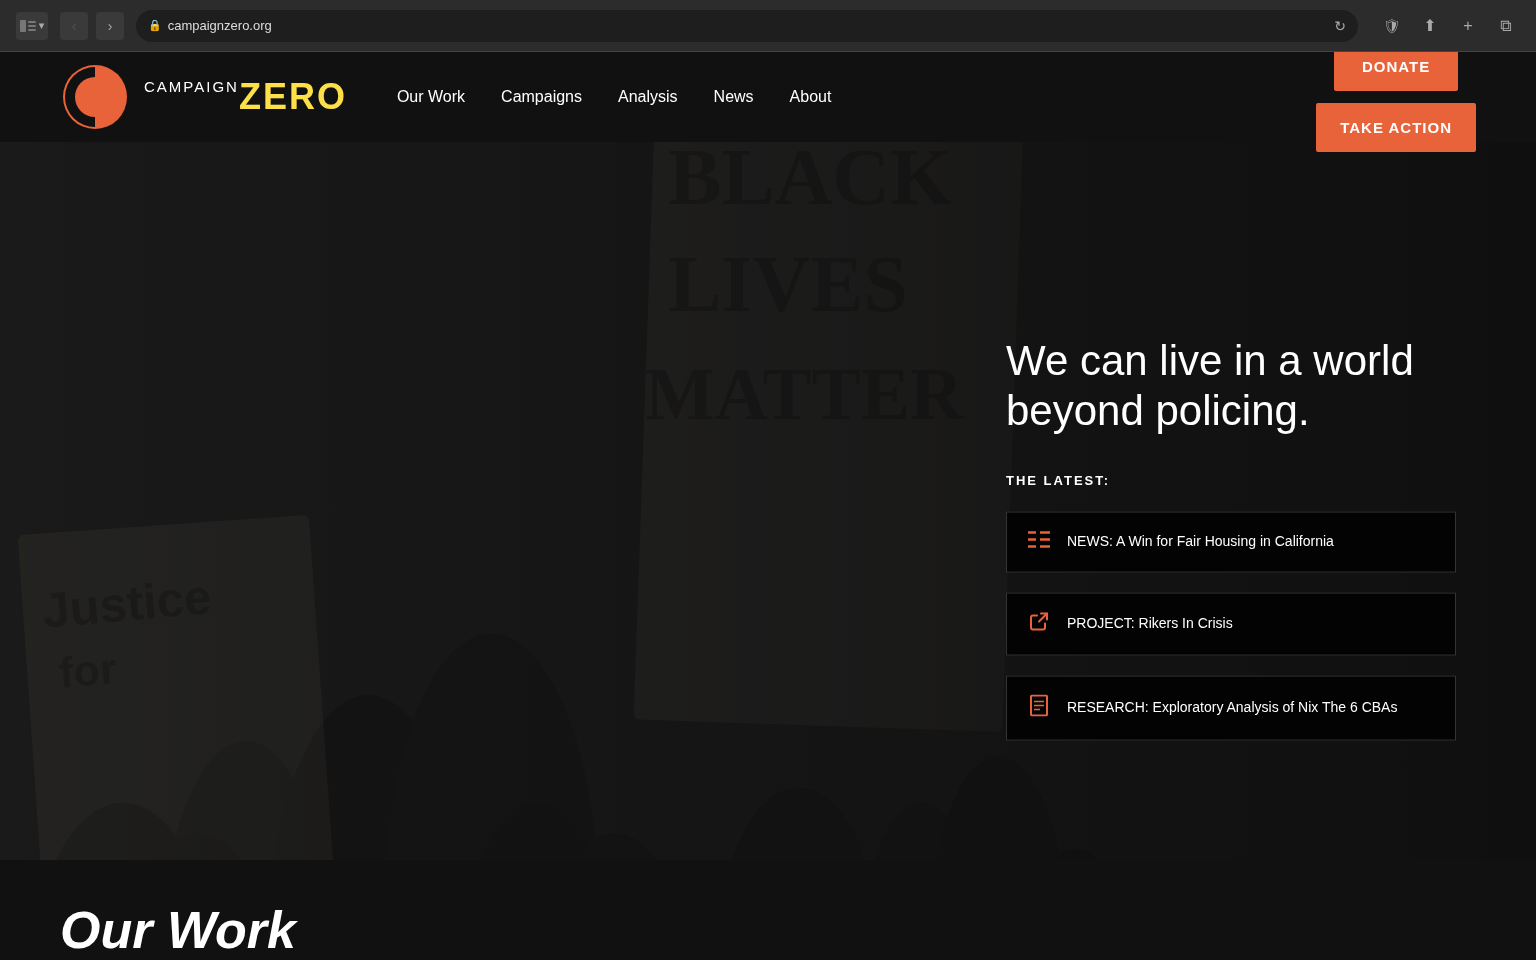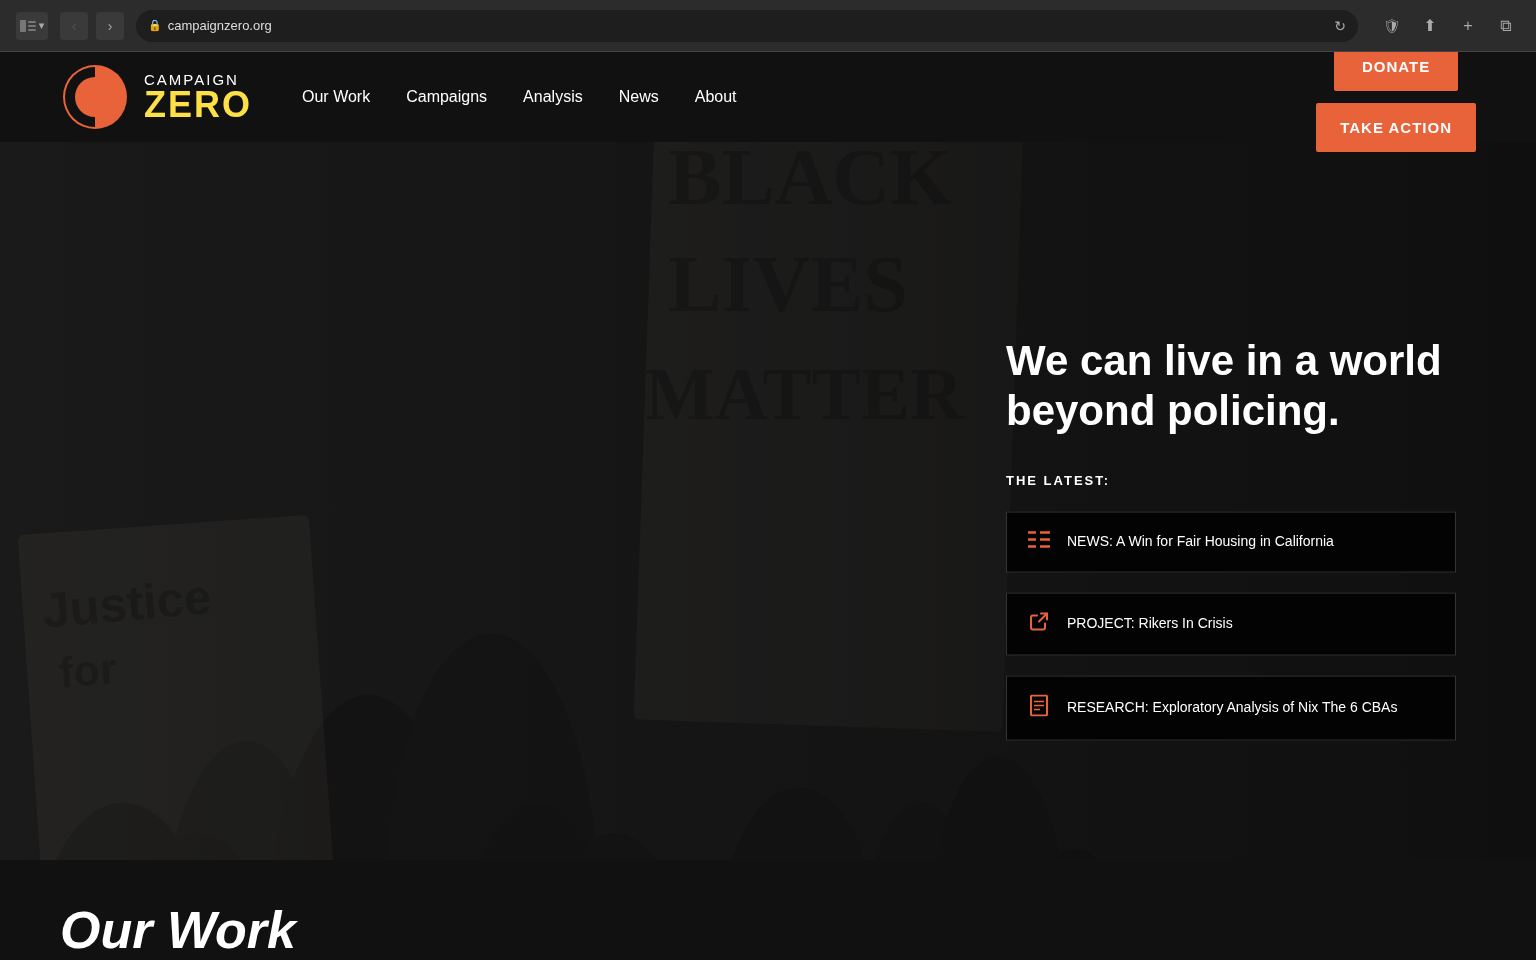--- a/index.html
+++ b/index.html
@@ -110,21 +110,21 @@
       align-items: center;
       gap: 14px;
       text-decoration: none;
     }
     .logo-icon {
       width: 70px;
       height: 70px;
     }
     .logo-text {
       display: flex;
-      flex-direction: column;
+      flex-direction: row;
       line-height: 1;
     }
     .logo-text-top {
       color: white;
       font-size: 15px;
       font-weight: 400;
       letter-spacing: 2px;
     }
     .logo-text-bottom {
       color: #fde047;
@@ -188,21 +188,21 @@
       position: absolute;
       top: 50%;
       right: 80px;
       transform: translateY(-30%);
       z-index: 2;
       max-width: 450px;
     }
     .hero-tagline {
       color: white;
       font-size: 42px;
-      font-weight: 700;
+      font-weight: 400;
       line-height: 1.2;
       margin-bottom: 36px;
     }
     .hero-latest-label {
       color: white;
       font-size: 13px;
       font-weight: 700;
       letter-spacing: 2px;
       margin-bottom: 24px;
     }

